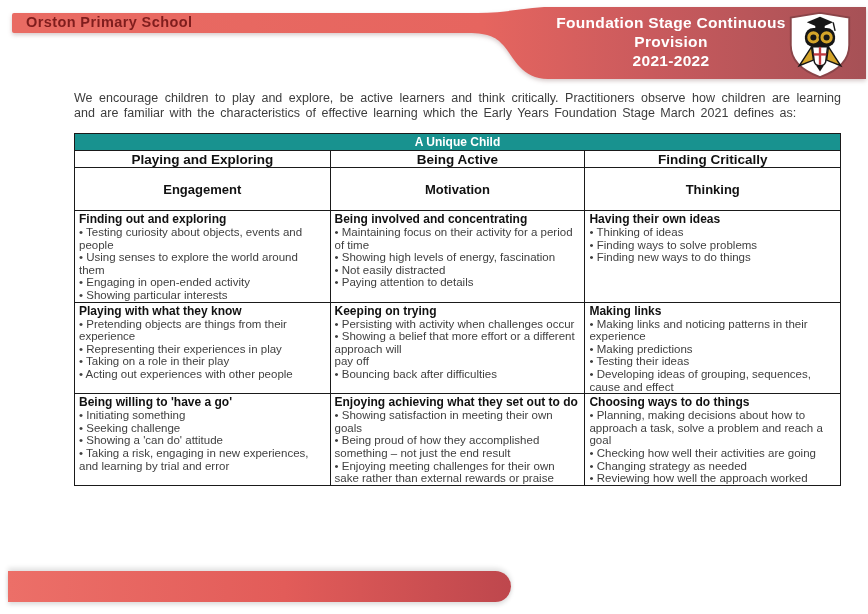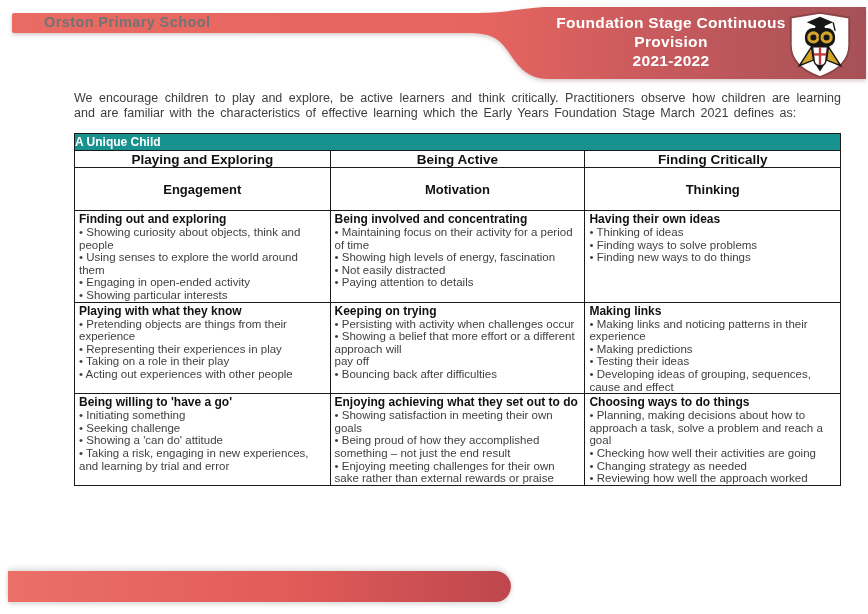--- a/index.html
+++ b/index.html
@@ -8,22 +8,22 @@
     background:#ffffff;
     font-family:"Liberation Sans","DejaVu Sans",sans-serif;
     position:relative;overflow:hidden;
     color:#222;
   }
   .page{position:absolute;inset:0;background:#fff;}
 
   
   #header-svg{position:absolute;left:0;top:0;filter:drop-shadow(0 2px 2px rgba(90,40,40,.25));}
   .school-name{
-    position:absolute;left:44px;top:14px;width:420px;
-    font-size:14.5px;font-weight:bold;color:#737373;letter-spacing:.4px;
+    position:absolute;left:26px;top:14px;width:420px;
+    font-size:14.5px;font-weight:bold;color:#7f1d1d;letter-spacing:.4px;
   }
   .banner-title{
     position:absolute;left:556px;top:13px;width:230px;
     font-size:15.5px;font-weight:bold;color:#fff;line-height:19px;
     white-space:pre-line;letter-spacing:.3px;text-align:center;
   }
   .logo{position:absolute;left:787px;top:11px;width:66px;height:68px;}
 
   
   .intro{position:absolute;left:74px;top:91px;width:767px;}
@@ -44,21 +44,21 @@
   .cel-table td{
     border:1.2px solid #1a1a1a;vertical-align:top;padding:0 4px;
     overflow:hidden;
   }
   .row-title td{
     background:#EF8A3B;color:#fff;font-weight:bold;font-size:15px;
     text-align:center;height:20px;vertical-align:middle;padding:0;
   }
   .row-subtitle td{
     background:#18928F;color:#fff;font-weight:bold;font-size:12px;
-    height:16px;vertical-align:middle;padding:0;
+    text-align:center;height:16px;vertical-align:middle;padding:0;
   }
   .row-area td{
     font-weight:bold;font-size:13.5px;text-align:center;height:16px;
     vertical-align:middle;color:#111;padding:0;
   }
   .row-strand td{
     font-weight:bold;font-size:13px;text-align:center;height:16px;
     vertical-align:middle;color:#111;padding:13px;
   }
   .body-row-0 td{height:74px;}
@@ -149,21 +149,21 @@
       </tr>
       <tr class="row-strand">
         <td>Engagement</td>
         <td>Motivation</td>
         <td>Thinking</td>
       </tr>
 
     <tr class="body-row-0">
           <td>
             <div class="cell-heading">Finding out and exploring</div>
-            <div class="bullet">Showing curiosity about objects, think and people</div>
+            <div class="bullet">Testing curiosity about objects, events and people</div>
             <div class="bullet">Using senses to explore the world around them</div>
             <div class="bullet">Engaging in open-ended activity</div>
             <div class="bullet">Showing particular interests</div>
           </td>
           <td>
             <div class="cell-heading">Being involved and concentrating</div>
             <div class="bullet">Maintaining focus on their activity for a period of time</div>
             <div class="bullet">Showing high levels of energy, fascination</div>
             <div class="bullet">Not easily distracted</div>
             <div class="bullet">Paying attention to details</div>

